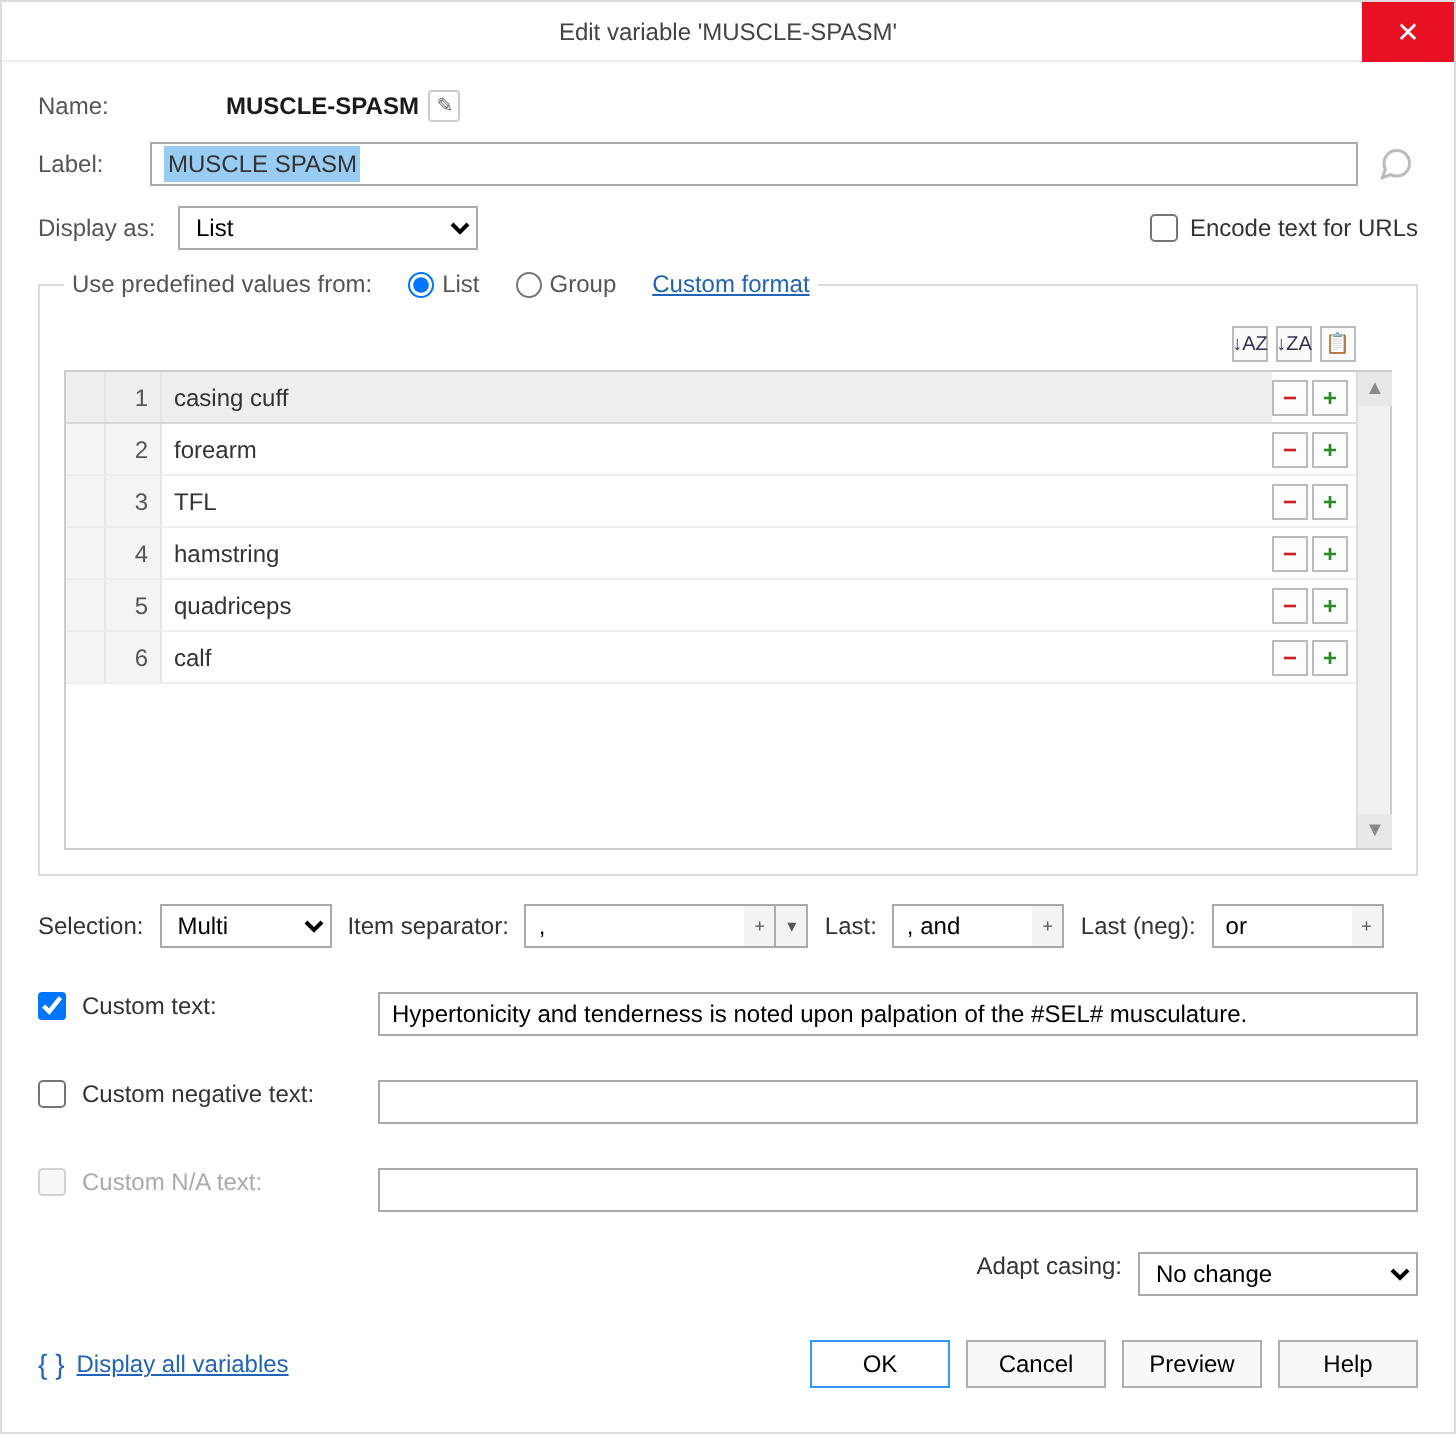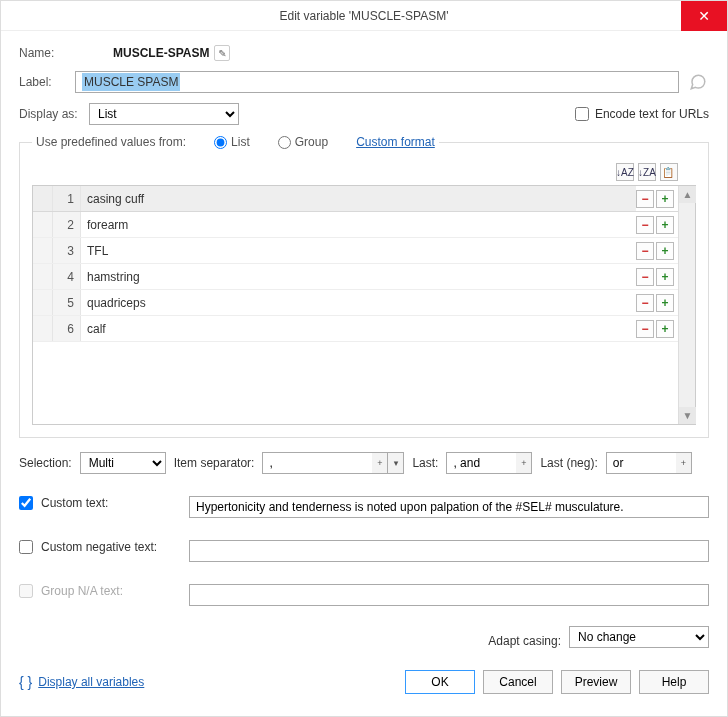--- a/index.html
+++ b/index.html
@@ -68,21 +68,21 @@
 }
 .checkbox { width: 14px; height: 14px; }
 .encode-row { margin-left: auto; display: flex; align-items: center; gap: 6px; }
 fieldset.predef {
   border: 1px solid #ddd;
   padding: 10px 12px 12px 12px;
   margin-top: 10px;
 }
 fieldset.predef > legend {
   padding: 0 4px; color: #555; font-size: 12px;
-  display: flex; align-items: center; gap: 28px;
+  display: flex; align-items: center; gap: 18px;
 }
 .radio { width: 13px; height: 13px; }
 .link { color: #2164b7; text-decoration: underline; cursor: pointer; }
 .toolbar-right {
   display: flex; justify-content: flex-end; gap: 4px; margin: 4px 18px 4px 0;
 }
 .iconbtn {
   width: 18px; height: 18px; border: 1px solid #bbb; background: #fafafa;
   display: inline-flex; align-items: center; justify-content: center;
   font-size: 10px; cursor: pointer; color:#335;
@@ -151,21 +151,21 @@
 .spinbtn{ border-left:none; }
 
 .check-line { display:flex; gap:8px; margin-top:22px; }
 .check-line .textinput { flex:1; }
 .check-line.disabled { color: #aaa; }
 .check-line.disabled .textinput { background: #fff; color:#aaa; }
 
 .prepost { display:flex; align-items:center; gap:8px; margin-top:18px; }
 .prepost .textinput { flex:1; }
 
-.adapt-row { display:flex; justify-content:flex-end; align-items:flex-end; gap:8px; margin-top:20px; }
+.adapt-row { display:flex; justify-content:flex-end; align-items:flex-start; gap:8px; margin-top:20px; }
 
 .footer {
   display:flex; align-items:center; margin-top:22px;
   gap:10px;
 }
 .footer .left { display:flex; align-items:center; gap:6px; color:#2164b7; }
 .brace { color:#2164b7; font-size:14px; }
 .btnbar { margin-left:auto; display:flex; gap:8px; }
 .btn {
   min-width: 70px; height: 24px; border:1px solid #adadad;
@@ -329,21 +329,21 @@
   </div>
 
   <div class="check-line">
     <input type="checkbox" class="checkbox" style="">
     <span style="width:140px">Custom negative text:</span>
     <input class="textinput" value="" style="">
   </div>
 
   <div class="check-line disabled">
     <input type="checkbox" class="checkbox" disabled="" style="">
-    <span style="width:140px">Group N/A text:</span>
+    <span style="width:140px">Custom N/A text:</span>
     <input class="textinput" disabled="" value="" style="">
   </div>
 
 
   <div class="adapt-row">
     <span>Adapt casing:</span>
     <select class="select" style="width:140px">
       <option>No change</option>
     </select>
   </div>

